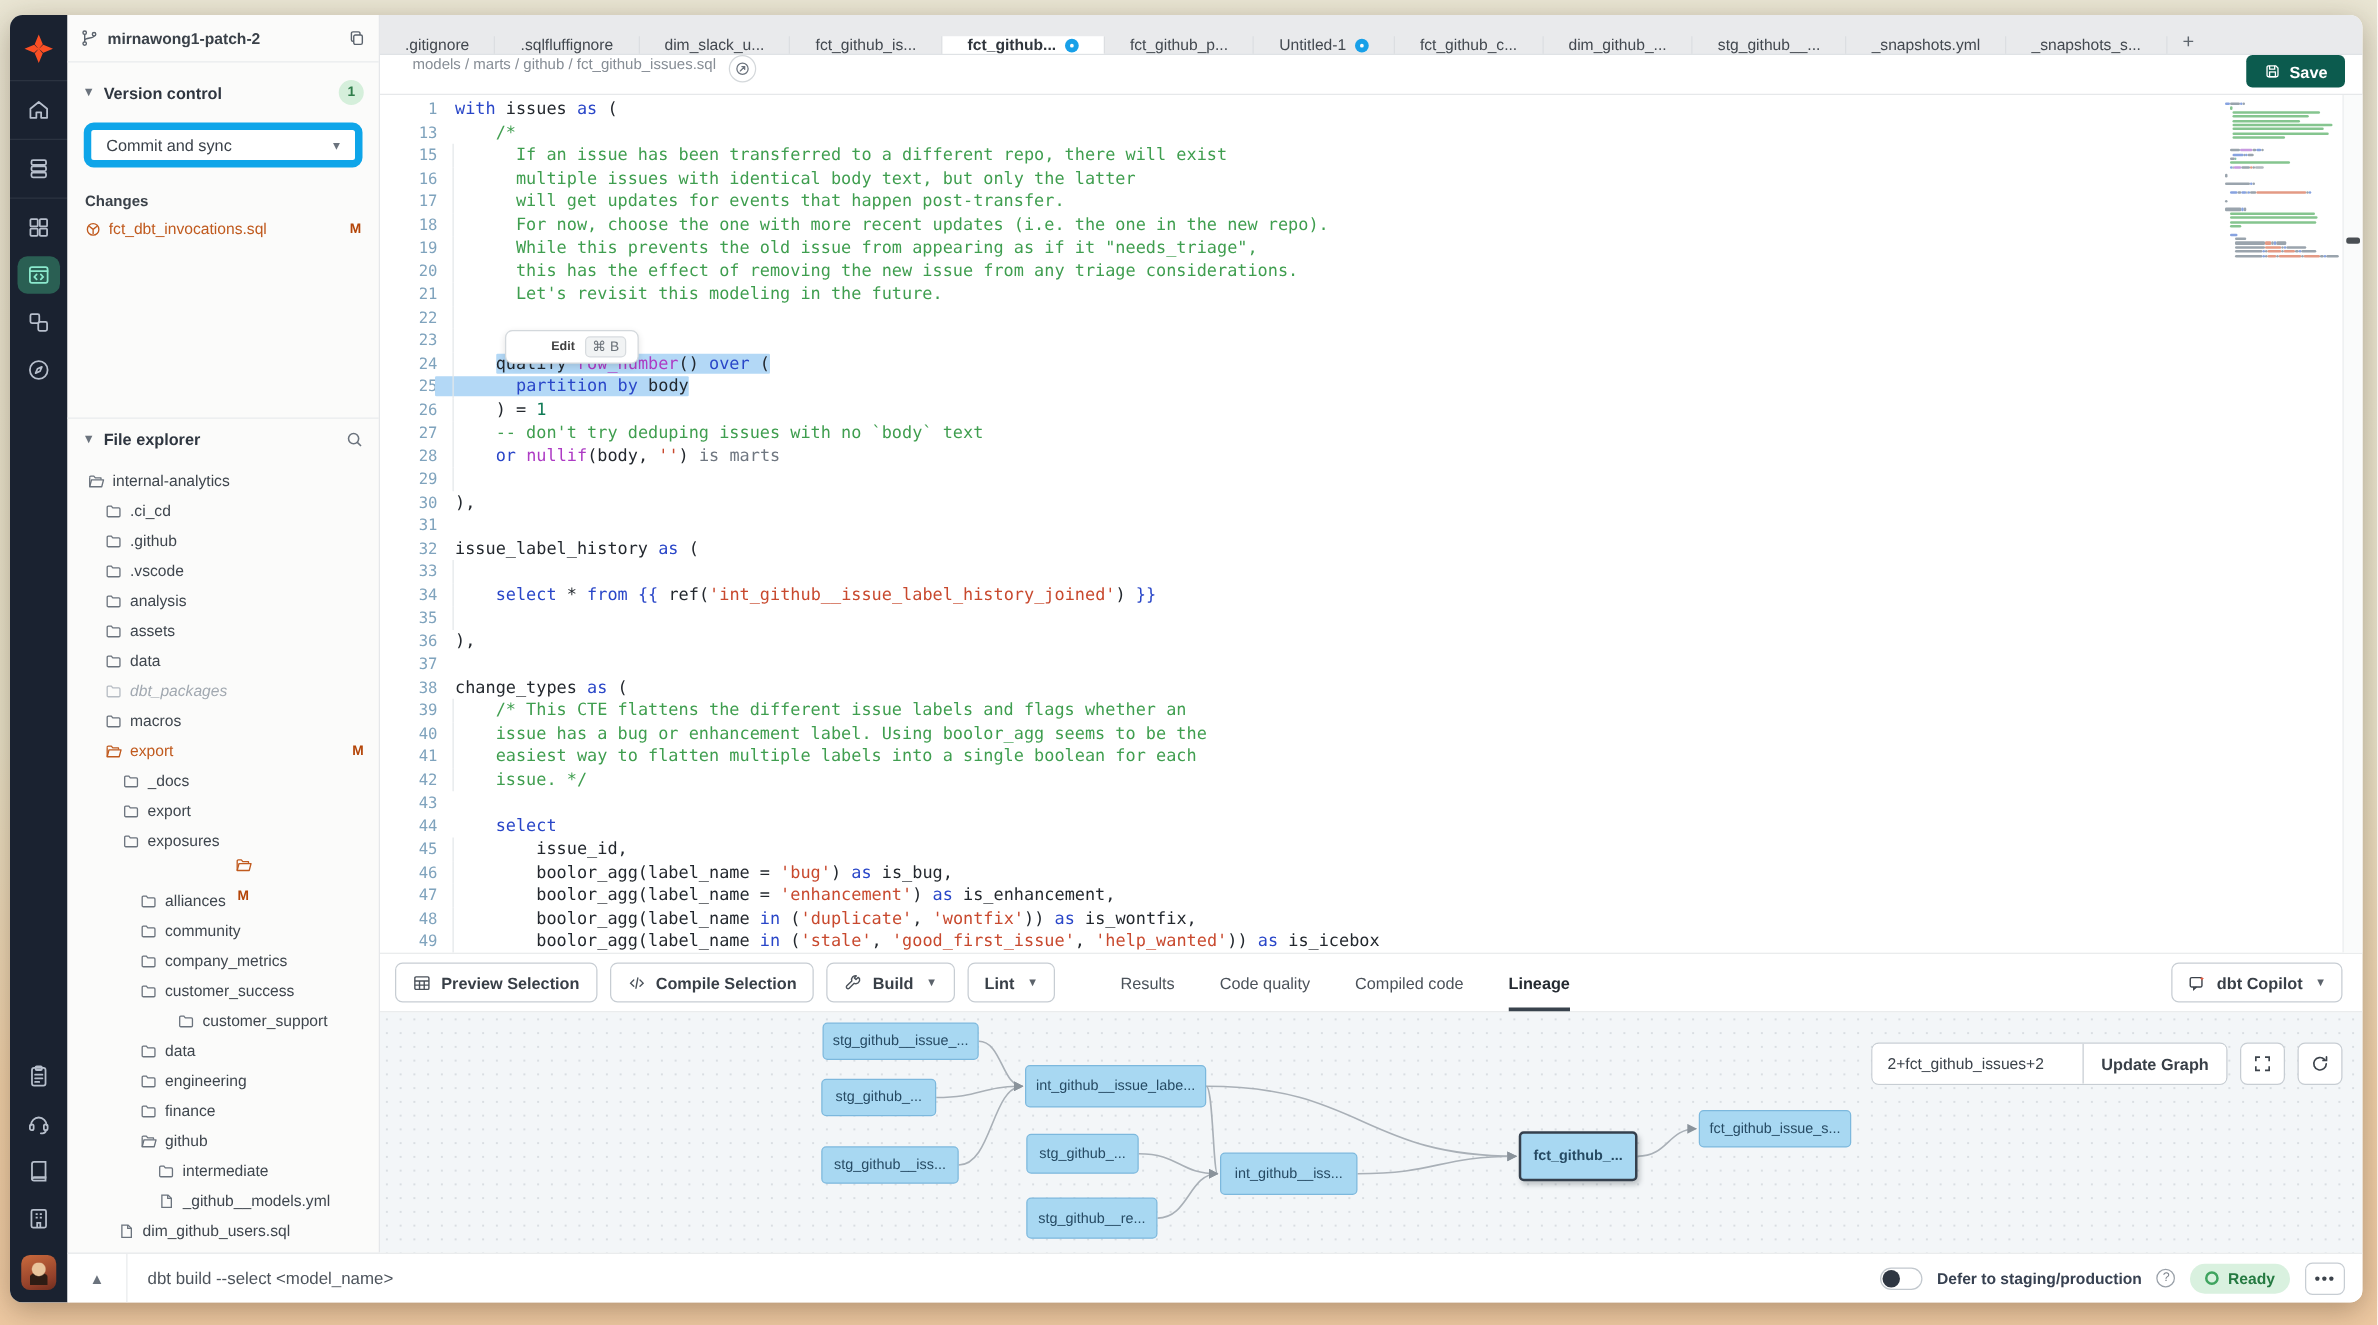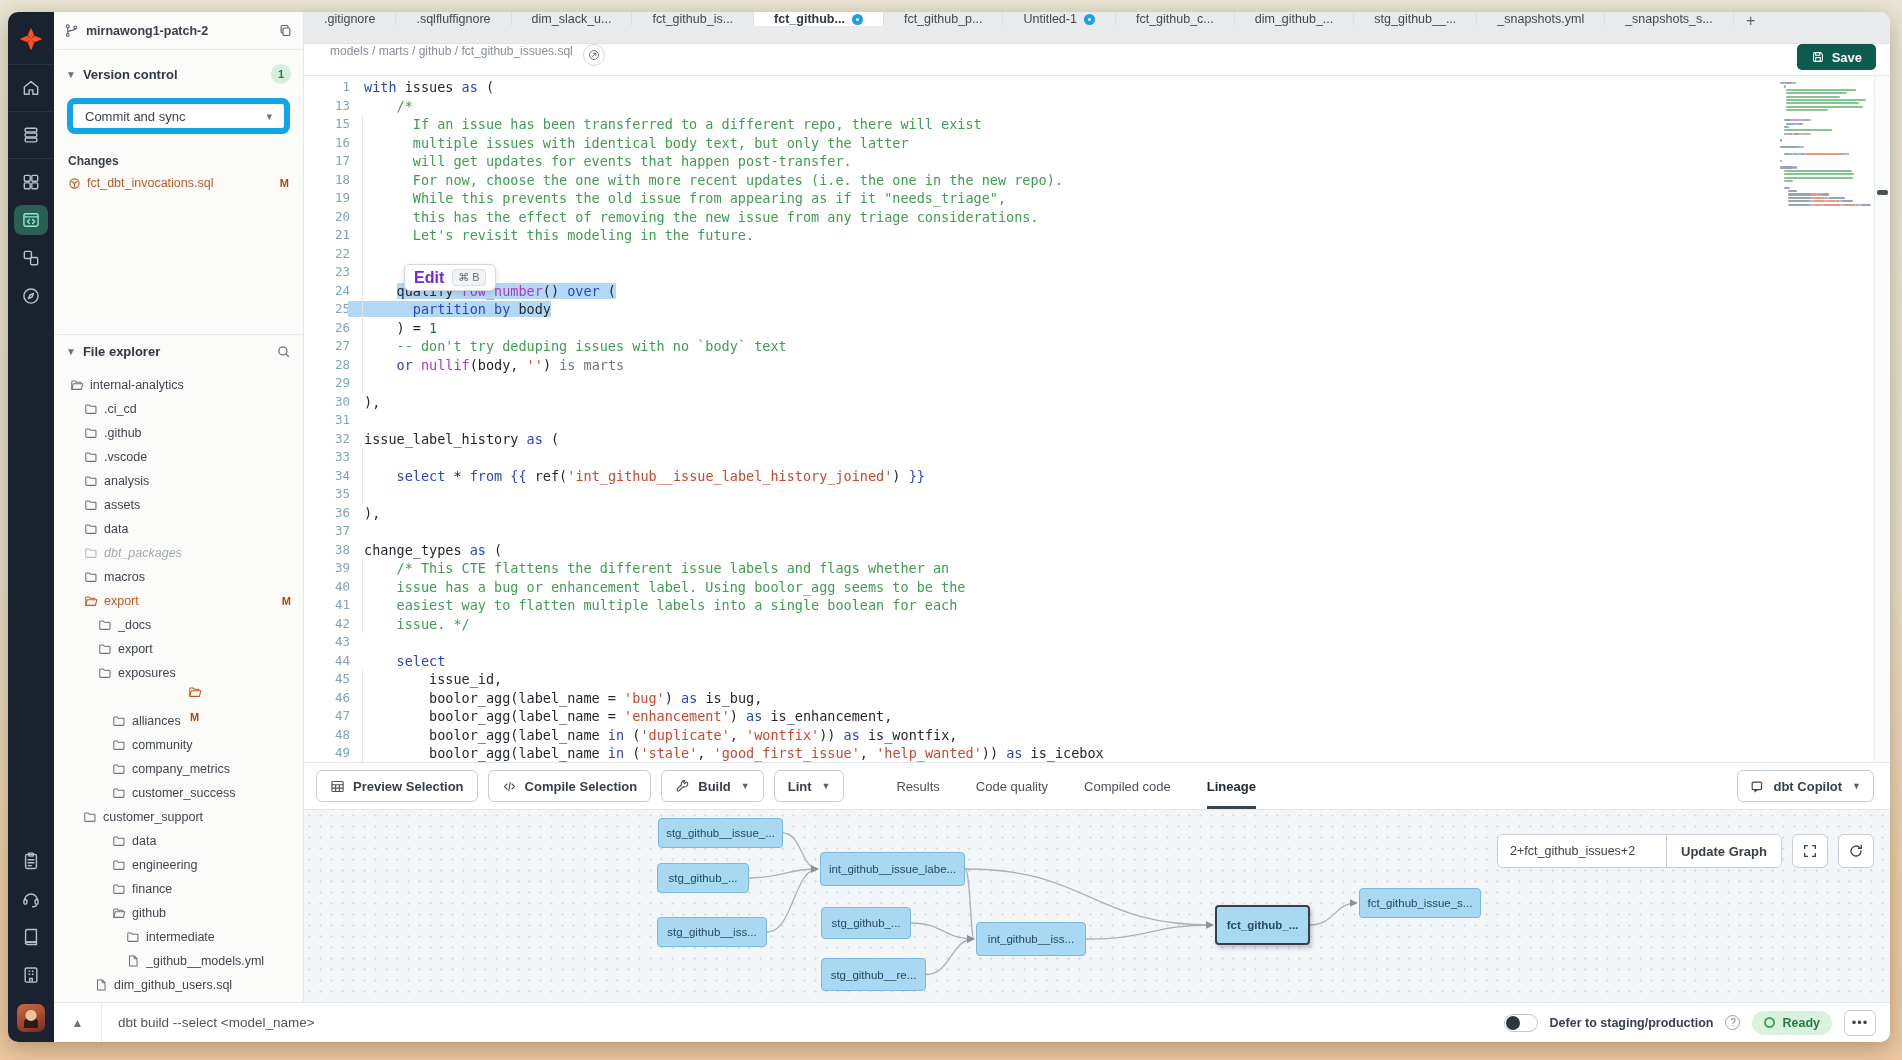--- a/index.html
+++ b/index.html
@@ -51,21 +51,21 @@
   .tree-row.mod, .tree-row.mod svg { color:#c05a1e; }
   .tree-row.muted { color:#a2a9b1; font-style:italic; }
   .tree-row.muted svg { color:#b6bcc3; }
   .tree-label { flex:1; white-space:nowrap; overflow:hidden; text-overflow:ellipsis; }
 
   
   .content { flex:1; display:flex; flex-direction:column; }
   .body-row { display:flex; flex:1; min-height:0; }
   .main { flex:1; display:flex; flex-direction:column; min-width:0; }
 
-  .tabbar { height:32px; flex:none; background:#e9eaec; display:flex; align-items:flex-start; border-bottom:1px solid #dfe2e5; }
+  .tabbar { height:32px; flex:none; background:#e9eaec; display:flex; align-items:flex-end; border-bottom:1px solid #dfe2e5; }
   .tab { display:flex; align-items:center; gap:7px; padding:0 20px; font-size:12.5px; color:#42484f; border-right:1px solid #dcdee1; white-space:nowrap; cursor:pointer; }
   .tab.active { background:#fff; font-weight:700; color:#30363d; }
   .dot { width:11px; height:11px; border-radius:50%; background:#18a0e8; position:relative; flex:none; }
   .dot:after { content:""; position:absolute; left:4px; top:4px; width:3px; height:3px; border-radius:50%; background:#fff; }
   .tab-add { width:34px; display:flex; align-items:center; justify-content:center; color:#5f666e; font-size:16px; cursor:pointer; }
 
   .crumb-row { height:32px; flex:none; background:#fff; border-bottom:1px solid #e6e8ea; display:flex; padding:0 14px 0 26px; gap:10px; }
   .crumb { font-size:12px; color:#868d95; white-space:nowrap; }
   .crumb-icon { width:22px; height:22px; border-radius:50%; border:1px solid #d4d8db; display:flex; align-items:center; justify-content:center; color:#6b737d; cursor:pointer; background:#fff; }
   .crumb-icon svg { width:12px; height:12px; }
@@ -76,21 +76,21 @@
   .editor { flex:1; min-height:0; display:flex; background:#fff; position:relative; }
   .code-scroll { flex:1; min-width:0; overflow:hidden; position:relative; padding-top:2px; }
   .crow { display:flex; height:18.5px; position:relative; cursor:text; }
   .gutter { width:60px; flex:none; text-align:right; padding-right:14px; color:#7fa3bd; font:12.5px/18.5px "DejaVu Sans Mono", monospace; user-select:none; }
   .code { white-space:pre; font:13.5px/18.5px "DejaVu Sans Mono", monospace; color:#23282e; }
   .guide { position:absolute; left:58px; top:0; bottom:0; width:1px; background:#e3e7ea; }
   .sk{color:#2946c8} .sc{color:#3f9e4f} .sf{color:#ad3bc4} .ss{color:#c8492e} .sn{color:#0f7a55} .st{color:#23282e} .sg{color:#6f7781}
   .selhl { background:#b3d8f6; border-radius:1px; }
   .selhl.ext { margin-left:-16px; padding-left:16px; }
   .edit-tip { position:absolute; left:100px; top:188px; height:27px; background:#fff; border:1px solid #d3d8dc; border-radius:6px; box-shadow:0 2px 6px rgba(0,0,0,.12); display:flex; align-items:center; gap:8px; padding:0 9px; z-index:5; }
-  .edit-tip .lbl { font-size:16px; font-weight:600; color:#6d28d9; }
+  .edit-tip .lbl { font-size:10px; font-weight:600; color:#404040;margin-left:27px; }
   .keycap { background:#f1f3f4; border:1px solid #d8dcdf; border-radius:4px; font-size:11px; color:#6a7178; padding:1px 5px; }
   .minimap { width:96px; flex:none; padding:6px 4px 0 2px; overflow:hidden; }
   .mrow { height:2.2px; margin-bottom:1.2px; white-space:nowrap; font-size:0; }
   .mrow span { display:inline-block; height:2.2px; border-radius:1px; }
   .vscroll { width:16px; flex:none; background:#fafbfb; border-left:1px solid #eceeef; position:relative; }
   .vthumb { position:absolute; left:2px; right:2px; top:114px; height:5px; background:#4a4f54; border-radius:2px; }
 
   
   .toolbar { height:48px; flex:none; background:#fff; border-top:1px solid #e3e6e8; border-bottom:1px solid #e3e6e8; display:flex; align-items:center; padding:0 16px 0 12px; gap:10px; }
   .tb-btn { height:32px; border:1px solid #c7cdd3; border-radius:6px; background:#fff; display:flex; align-items:center; gap:8px; padding:0 13px; font-size:13px; font-weight:600; color:#383f47; font-family:inherit; cursor:pointer; }
@@ -415,21 +415,21 @@
                 <span class="tree-label">company_metrics</span>
               </div>
               <div class="tree-row" style="padding-left: 58px;">
                 <span style="display:flex">
                   <svg viewBox="0 0 24 24" fill="none" stroke="currentColor" stroke-width="1.8">
                     <path d="M3 6.5 a1.5 1.5 0 0 1 1.5 -1.5 h4.2 l2 2.4 h8.3 a1.5 1.5 0 0 1 1.5 1.5 v9.1 a1.5 1.5 0 0 1 -1.5 1.5 h-14.5 a1.5 1.5 0 0 1 -1.5 -1.5 Z"></path>
                   </svg>
                 </span>
                 <span class="tree-label">customer_success</span>
               </div>
-              <div class="tree-row" style="padding-left: 29px;">
+              <div class="tree-row" style="padding-left: 88px;">
                 <span style="display:flex">
                   <svg viewBox="0 0 24 24" fill="none" stroke="currentColor" stroke-width="1.8">
                     <path d="M3 6.5 a1.5 1.5 0 0 1 1.5 -1.5 h4.2 l2 2.4 h8.3 a1.5 1.5 0 0 1 1.5 1.5 v9.1 a1.5 1.5 0 0 1 -1.5 1.5 h-14.5 a1.5 1.5 0 0 1 -1.5 -1.5 Z"></path>
                   </svg>
                 </span>
                 <span class="tree-label">customer_support</span>
               </div>
               <div class="tree-row" style="padding-left: 58px;">
                 <span style="display:flex">
                   <svg viewBox="0 0 24 24" fill="none" stroke="currentColor" stroke-width="1.8">

